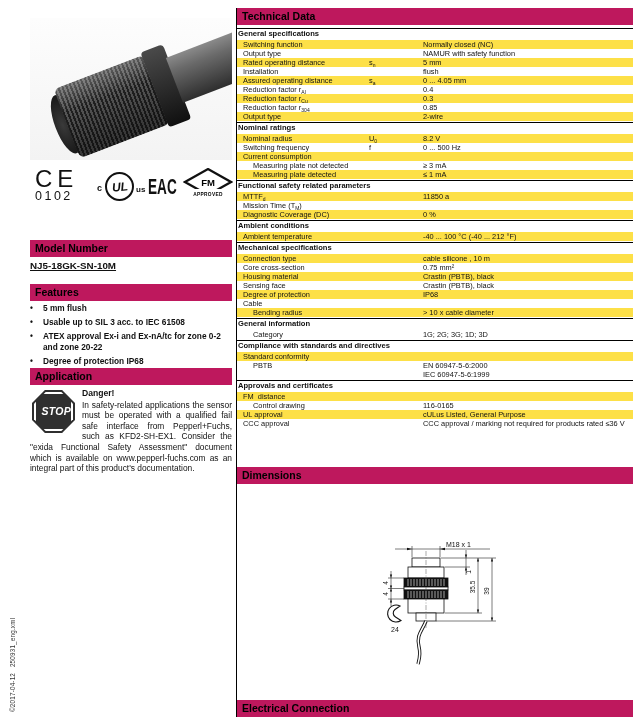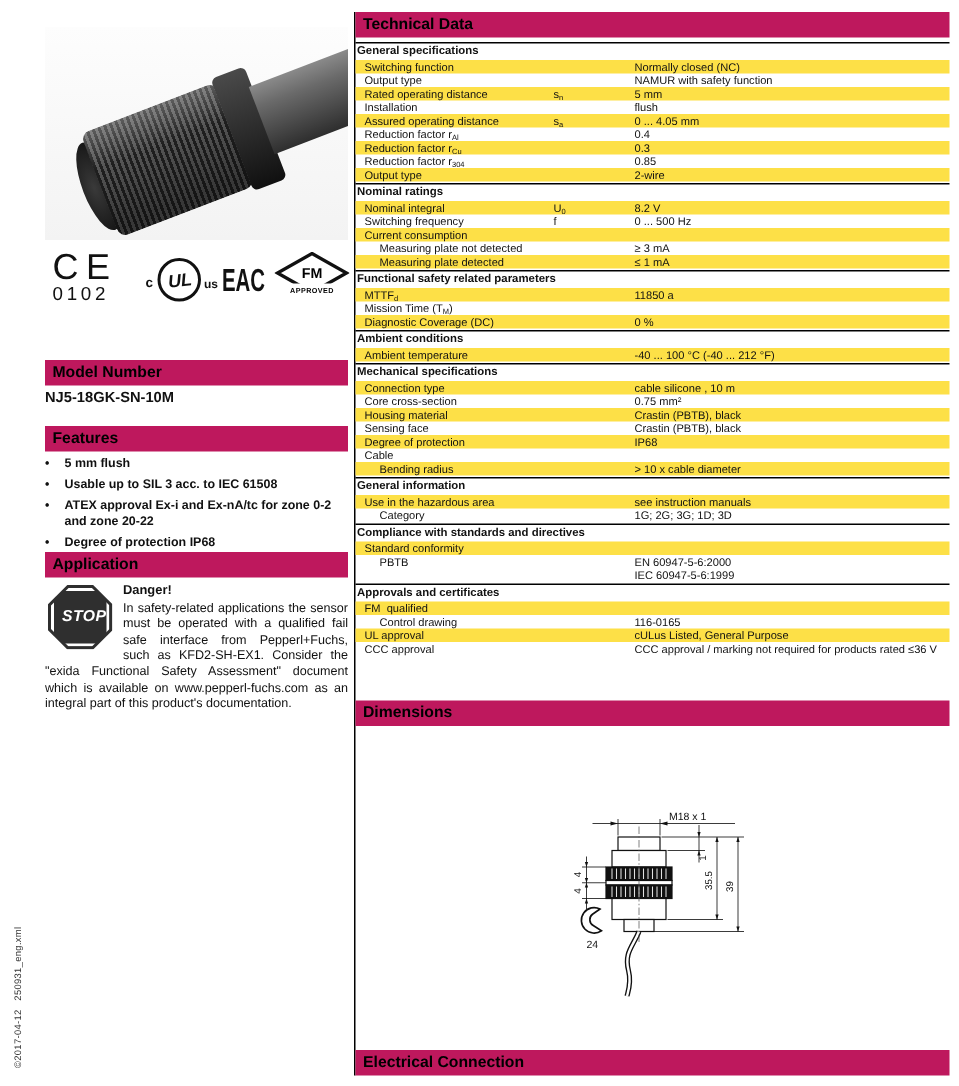--- a/index.html
+++ b/index.html
@@ -42,21 +42,21 @@
   .ul .circle{position:absolute;left:10px;top:0;width:25px;height:25px;border:2.5px solid #111;
     border-radius:50%;display:flex;align-items:center;justify-content:center;}
   .ul .circle span{font-weight:bold;font-size:12px;font-style:italic;transform:rotate(-6deg);}
   .ul .c{position:absolute;left:2px;top:11px;font-size:9px;font-weight:bold;}
   .ul .us{position:absolute;left:41px;top:13px;font-size:8px;font-weight:bold;}
   .eac{position:absolute;left:118px;top:9px;font-weight:bold;font-size:17px;
     transform:scale(.8,1.25);transform-origin:left top;letter-spacing:0px;}
   .fm{position:absolute;left:153px;top:2px;}
 
   
-  .model-number{position:absolute;left:30px;top:260px;font-weight:bold;font-size:9.8px;}
+  .model-number{position:absolute;left:30px;top:260px;font-weight:bold;font-size:9.8px;text-decoration:underline;}
   .features-list{position:absolute;left:30px;top:303px;width:202px;}
   .feat{display:flex;font-weight:bold;font-size:8.3px;line-height:10.2px;margin-bottom:4px;}
   .feat .dot{width:13px;flex:none;}
   .danger{position:absolute;left:30px;top:388px;width:202px;font-size:8.4px;line-height:10.6px;text-align:justify;}
   .stop-wrap{float:left;width:43px;height:43px;margin:2px 7px 2px 2px;position:relative;
     background:#2f2f2f;clip-path:polygon(30% 0,70% 0,100% 30%,100% 70%,70% 100%,30% 100%,0 70%,0 30%);}
   .stop-inner{position:absolute;inset:2px;border:2px solid #fff;box-sizing:border-box;
     clip-path:polygon(30% 0,70% 0,100% 30%,100% 70%,70% 100%,30% 100%,0 70%,0 30%);
     display:flex;align-items:center;justify-content:flex-end;}
   .stop-inner span{color:#fff;font-weight:bold;font-style:italic;font-size:10.5px;letter-spacing:.3px;}
@@ -194,21 +194,21 @@
       <span class="sym"></span>
       <span class="val">0.85</span>
     </div>
     <div class="t-row shaded">
       <span class="lbl">Output type</span>
       <span class="sym"></span>
       <span class="val">2-wire</span>
     </div>
     <div class="t-section">Nominal ratings</div>
     <div class="t-row shaded">
-      <span class="lbl">Nominal integral</span>
+      <span class="lbl">Nominal radius</span>
       <span class="sym">U<sub>0</sub></span>
       <span class="val">8.2 V</span>
     </div>
     <div class="t-row">
       <span class="lbl">Switching frequency</span>
       <span class="sym">f</span>
       <span class="val">0 ... 500 Hz</span>
     </div>
     <div class="t-row shaded">
       <span class="lbl">Current consumption</span>
@@ -276,25 +276,20 @@
       <span class="lbl">Cable</span>
       <span class="sym"></span>
       <span class="val"></span>
     </div>
     <div class="t-row shaded">
       <span class="lbl ind2">Bending radius</span>
       <span class="sym"></span>
       <span class="val">&gt; 10 x cable diameter</span>
     </div>
     <div class="t-section">General information</div>
-    <div class="t-row shaded">
-      <span class="lbl">Use in the hazardous area</span>
-      <span class="sym"></span>
-      <span class="val">see instruction manuals</span>
-    </div>
     <div class="t-row">
       <span class="lbl ind2">Category</span>
       <span class="sym"></span>
       <span class="val">1G; 2G; 3G; 1D; 3D</span>
     </div>
     <div class="t-section">Compliance with standards and directives</div>
     <div class="t-row shaded">
       <span class="lbl">Standard conformity</span>
       <span class="sym"></span>
       <span class="val"></span>
@@ -302,21 +297,21 @@
     <div class="t-row">
       <span class="lbl ind2">PBTB</span>
       <span class="sym"></span>
       <span class="val">
         <div>EN 60947-5-6:2000</div>
         <div>IEC 60947-5-6:1999</div>
       </span>
     </div>
     <div class="t-section">Approvals and certificates</div>
     <div class="t-row shaded">
-      <span class="lbl">FM  qualified</span>
+      <span class="lbl">FM  distance</span>
       <span class="sym"></span>
       <span class="val"></span>
     </div>
     <div class="t-row">
       <span class="lbl ind2">Control drawing</span>
       <span class="sym"></span>
       <span class="val">116-0165</span>
     </div>
     <div class="t-row shaded">
       <span class="lbl">UL approval</span>

